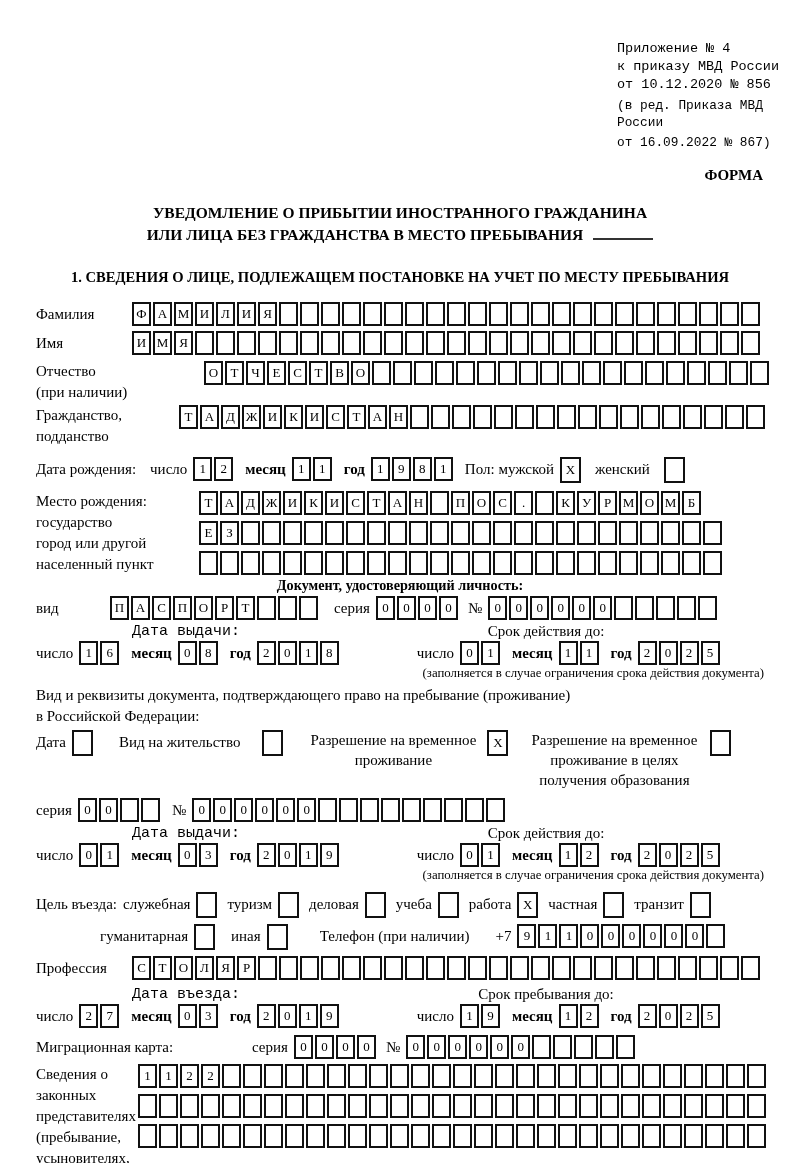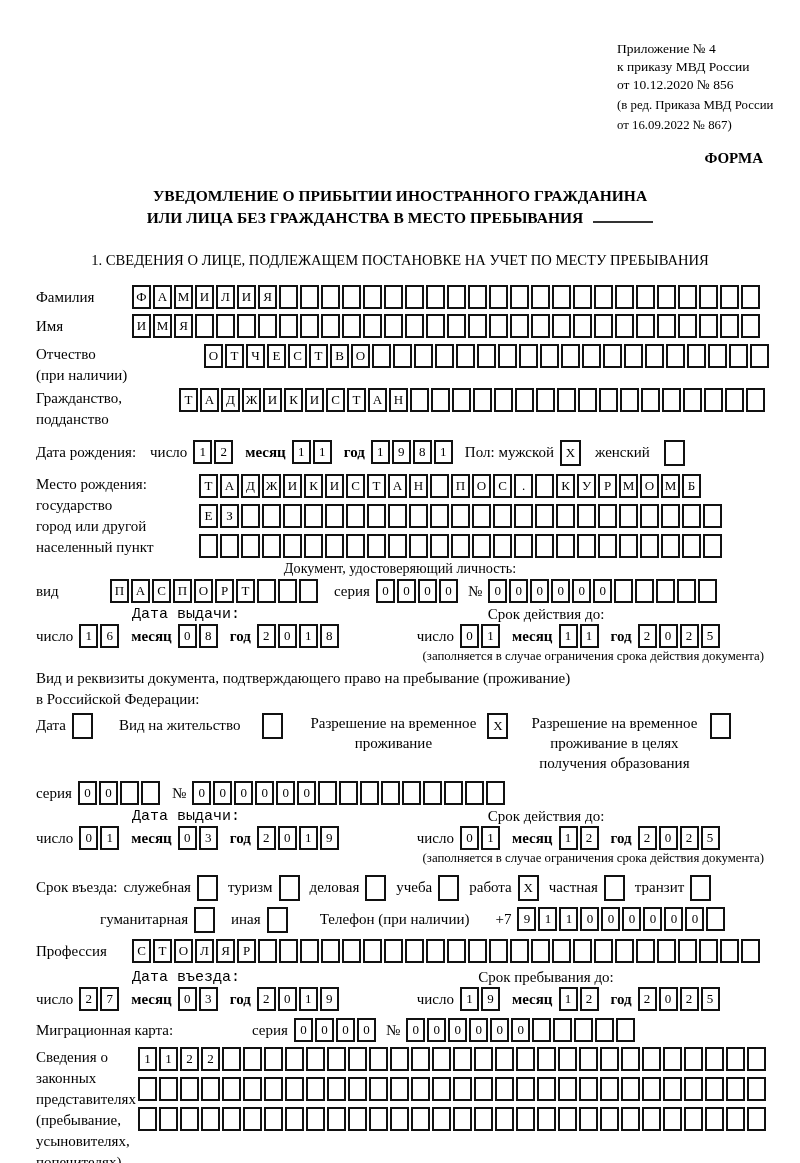--- a/index.html
+++ b/index.html
@@ -1,24 +1,24 @@
 <!DOCTYPE html>
 <html><head>
 <meta charset="utf-8">
 <style>
   html,body{margin:0;padding:0;}
   body{width:800px;height:1163px;background:#ffffff;color:#000;
        font-family:"Liberation Serif","DejaVu Serif",serif;overflow:hidden;}
   .page{position:relative;width:800px;height:1163px;}
-  .hdr{margin:40px 0 0 617px;font-size:13.5px;line-height:1.33;}
+  .hdr{margin:40px 0 0 617px;font-size:13.5px;line-height:1.33;font-family:Liberation Mono, monospace;}
   .hdr .sub{font-size:12.8px;margin-top:3px;}
   .forma{margin-top:16px;padding-right:37px;text-align:right;font-weight:bold;font-size:15px;}
   .title{margin-top:18px;text-align:center;font-weight:bold;font-size:15.5px;line-height:1.45;}
   .uline{display:inline-block;width:60px;height:13px;border-bottom:2px solid #333;margin-left:10px;}
-  .sect{margin-top:22px;text-align:center;font-weight:normal;font-size:14.6px;}
+  .sect{margin-top:22px;text-align:center;font-weight:bold;font-size:14.6px;}
   .row{display:flex;align-items:flex-start;padding-left:36px;font-size:15px;}
   .lbl{flex:0 0 auto;line-height:24px;}
   .lblcol{flex:0 0 auto;line-height:21px;}
   .cells{display:flex;flex:0 0 auto;}
   .cell{flex:0 0 auto;width:15px;height:20px;border:2px solid #111;margin-right:2px;
         display:flex;align-items:center;justify-content:center;font-size:13px;background:#fff;}
   .chk .cell{width:17px;height:22px;}
   .dl{flex:0 0 auto;line-height:24px;margin-right:6px;}
   .ml10{margin-left:10px;font-weight:bold;}
   .dhdr{margin-top:3px;}
@@ -491,21 +491,21 @@
     <span class="cells">
         <span class="cell">2</span>
         <span class="cell">0</span>
         <span class="cell">2</span>
         <span class="cell">5</span>
       </span>
   </div>
   <div class="note right">(заполняется в случае ограничения срока действия документа)</div>
 
   <div class="row" style="margin-top:8px">
-    <span class="dl">Срок въезда:</span>
+    <span class="dl">Цель въезда:</span>
     <span class="dl">служебная</span>
     <span class="cells chk">
         <span class="cell"></span>
       </span>
     <span class="dl" style="margin-left:8px">туризм</span>
     <span class="cells chk">
         <span class="cell"></span>
       </span>
     <span class="dl" style="margin-left:8px">деловая</span>
     <span class="cells chk">

